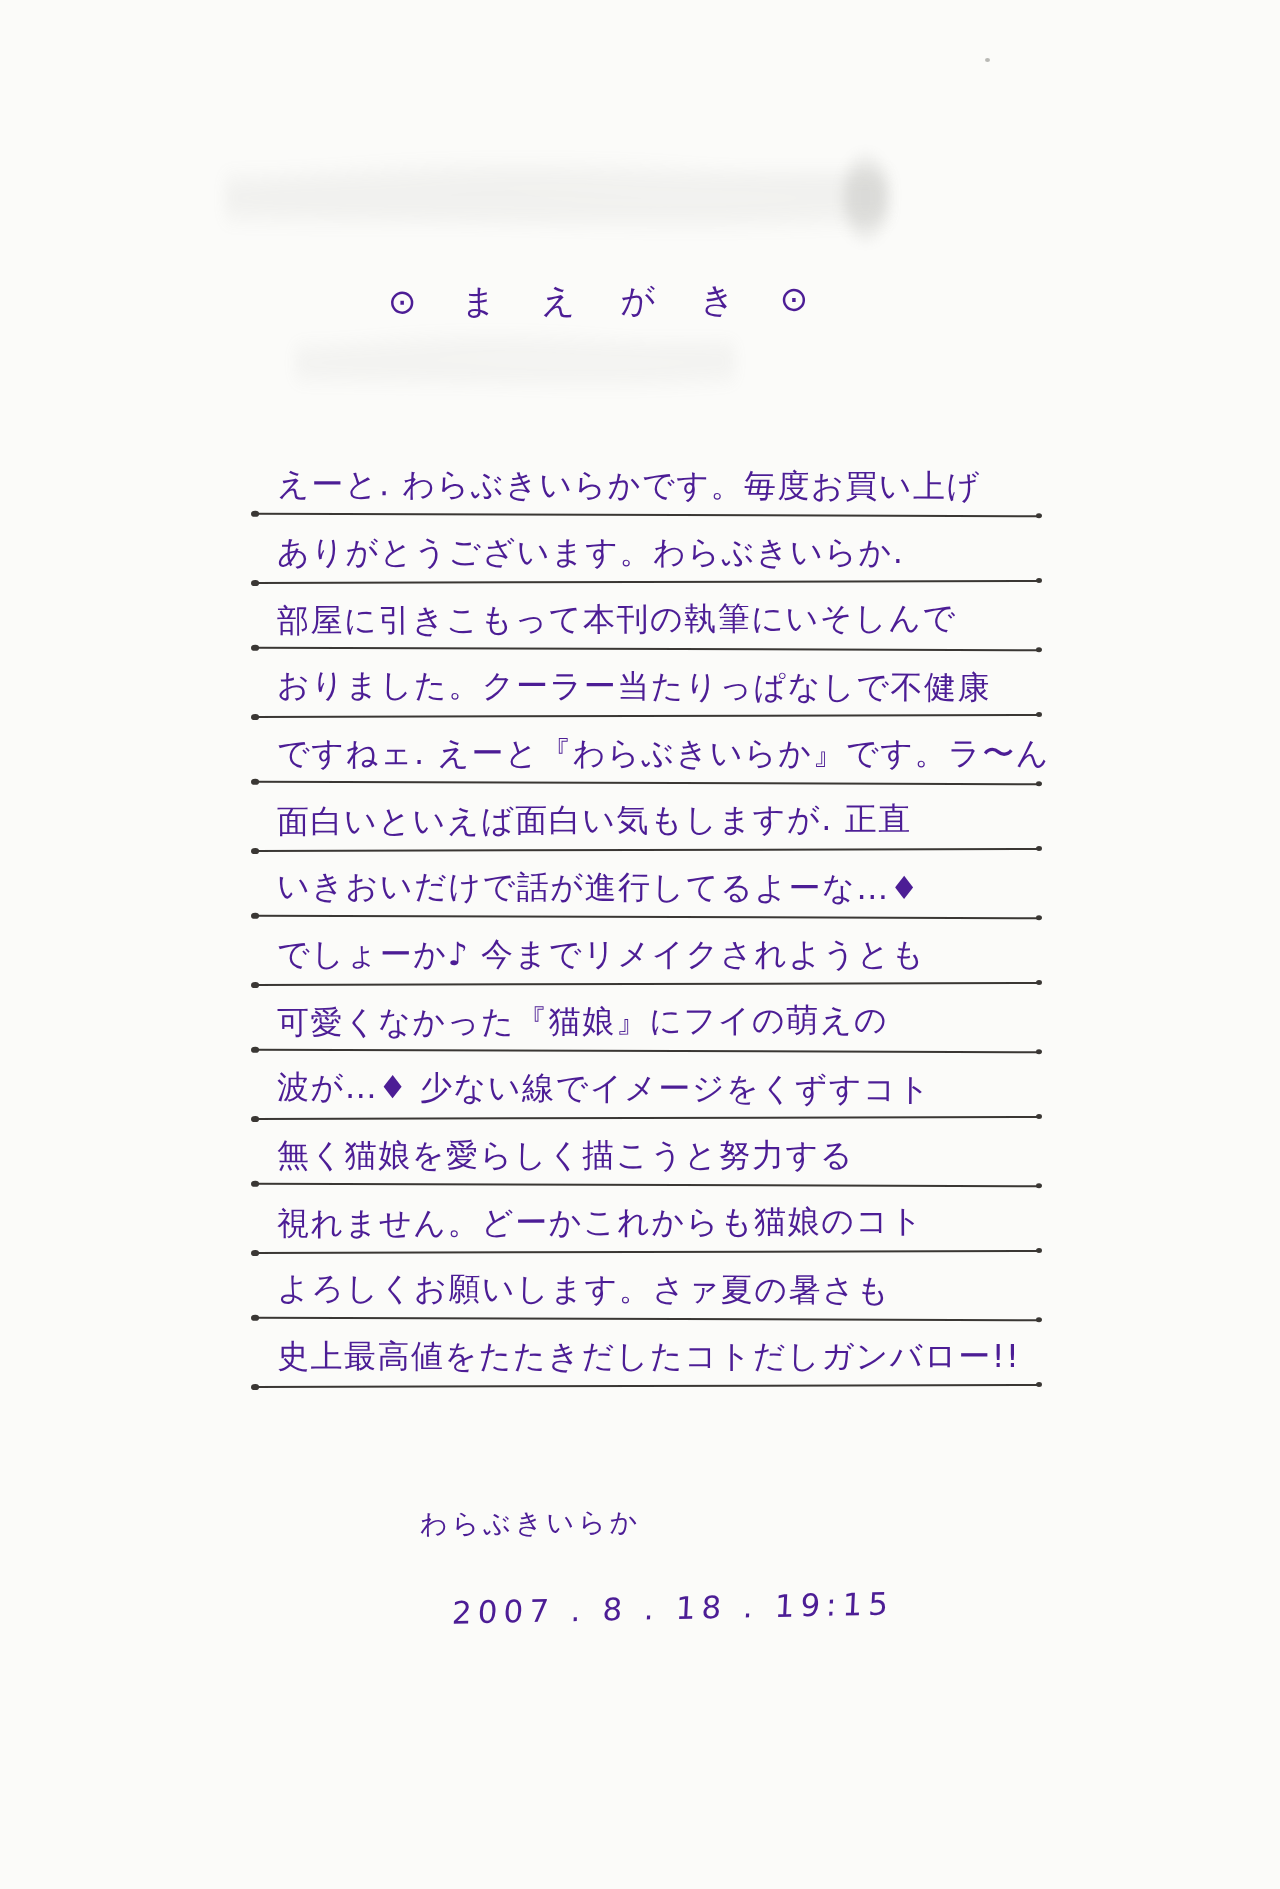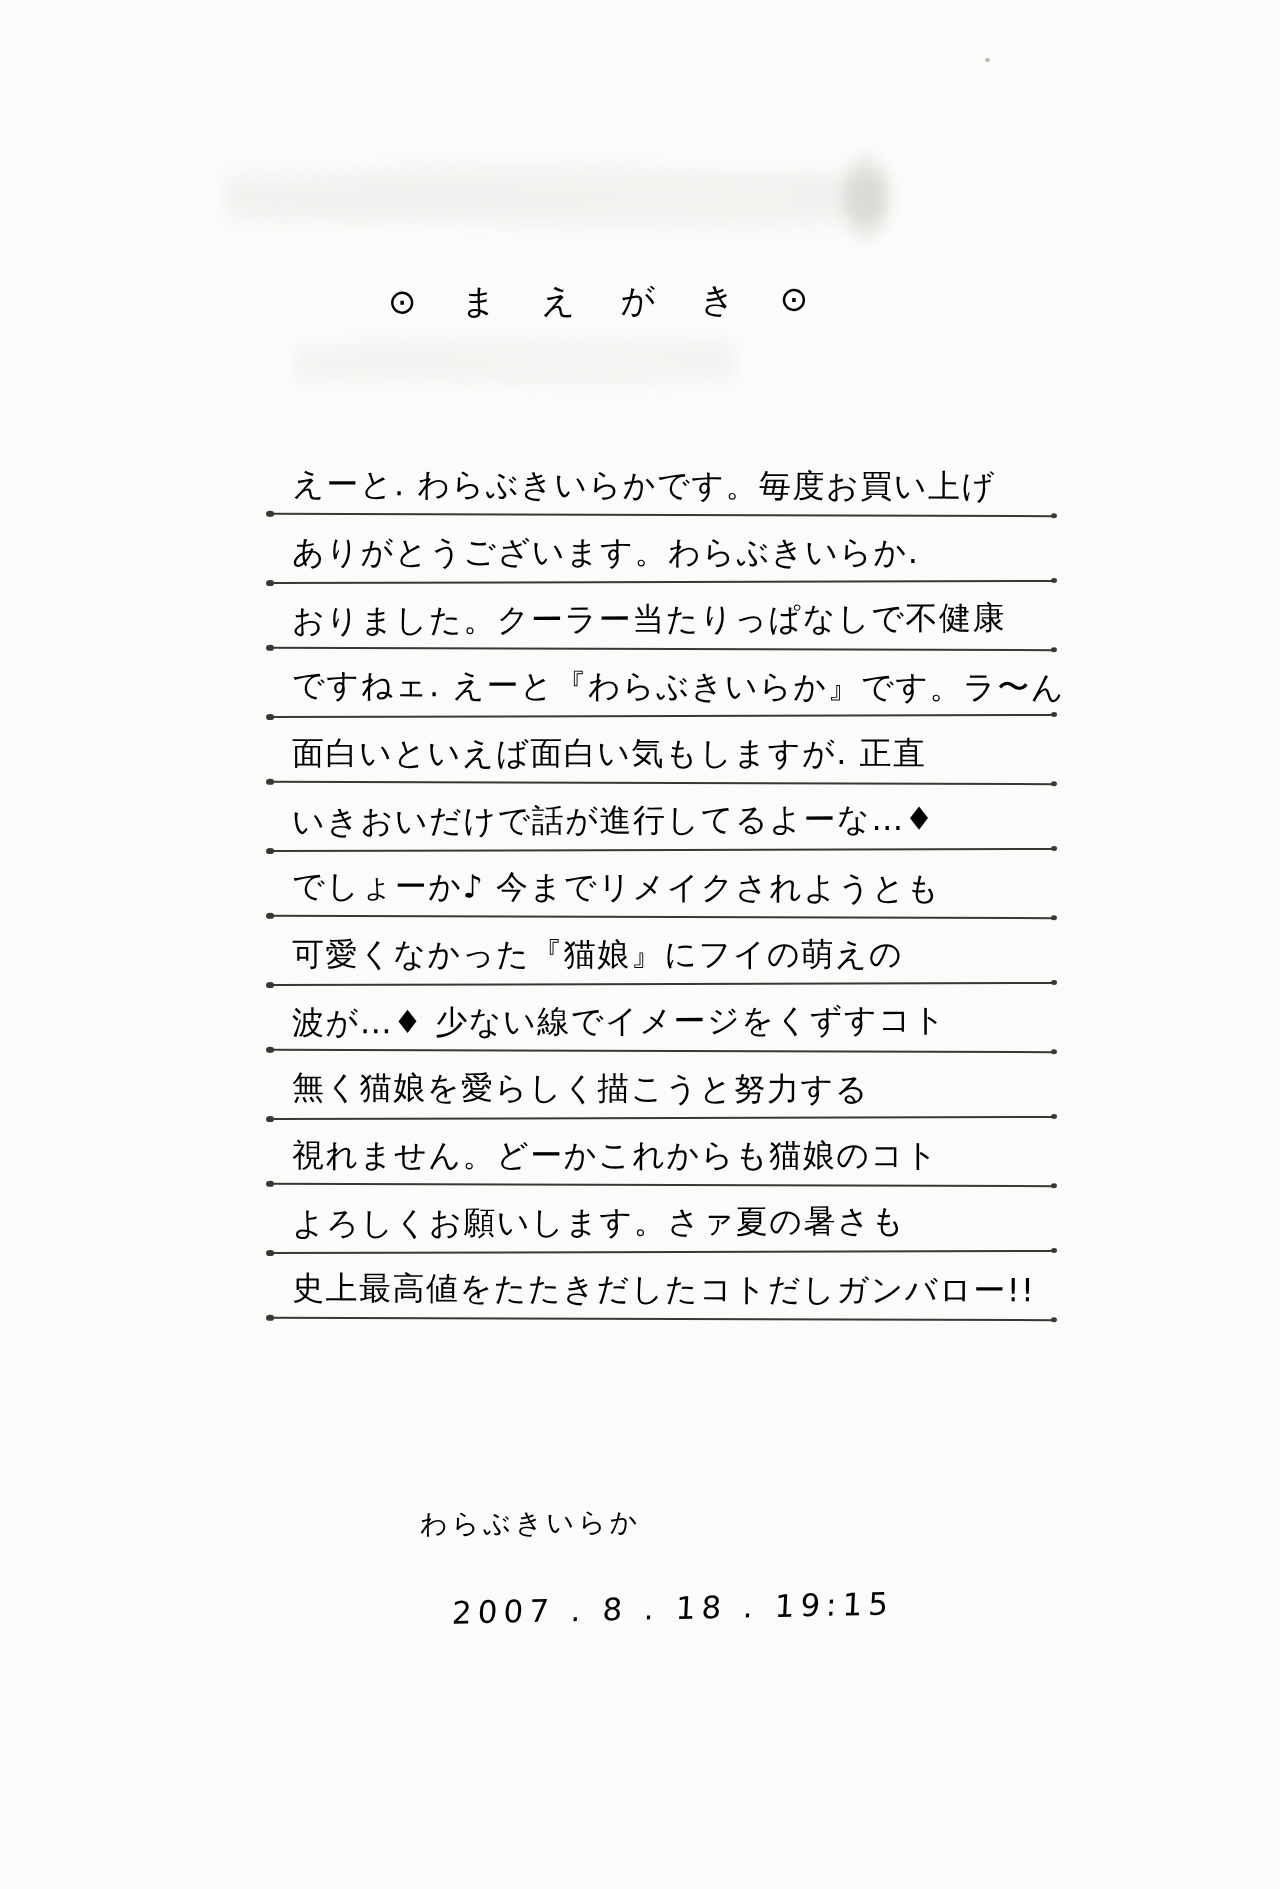--- a/index.html
+++ b/index.html
@@ -2,21 +2,21 @@
 <html><head>
 <meta charset="utf-8">
 <style>
   html,body{margin:0;padding:0;}
   .page{
     position:relative;
     width:1280px;height:1889px;
     background:#fbfbf9;
     overflow:hidden;
     font-family:"DejaVu Sans", sans-serif;
-    color:#000000;
+    color:#4c1d95;
   }
   
   .ghost{
     position:absolute;
     pointer-events:none;
     filter:blur(7px);
     opacity:.10;
     background:
       radial-gradient(ellipse at 20% 50%, #9a9a96 0 18%, transparent 60%),
       radial-gradient(ellipse at 45% 40%, #a8a8a4 0 16%, transparent 55%),
@@ -39,21 +39,21 @@
     position:absolute;
     left:388px; top:278px;
     font-size:34px;
     letter-spacing:17px;
     white-space:nowrap;
     transform:rotate(-0.4deg);
   }
 
   .lines{
     position:absolute;
-    left:270px; top:452px;
+    left:255px; top:452px;
     width:792px;
   }
   .line{
     position:relative;
     height:67px;
   }
   .line-text{
     position:absolute;
     left:22px; bottom:11px;
     font-size:32px;
@@ -120,20 +120,24 @@
   <div class="lines">
     <div class="line">
       <span class="line-text">えーと. わらぶきいらかです。毎度お買い上げ</span>
       <div class="rule"></div>
     </div>
     <div class="line">
       <span class="line-text">ありがとうございます。わらぶきいらか.</span>
       <div class="rule"></div>
     </div>
     <div class="line">
+      <span class="line-text">部屋に引きこもって本刊の執筆にいそしんで</span>
+      <div class="rule"></div>
+    </div>
+    <div class="line">
       <span class="line-text">おりました。クーラー当たりっぱなしで不健康</span>
       <div class="rule"></div>
     </div>
     <div class="line">
       <span class="line-text">ですねェ. えーと『わらぶきいらか』です。ラ〜ん</span>
       <div class="rule"></div>
     </div>
     <div class="line">
       <span class="line-text">面白いといえば面白い気もしますが. 正直</span>
       <div class="rule"></div>

